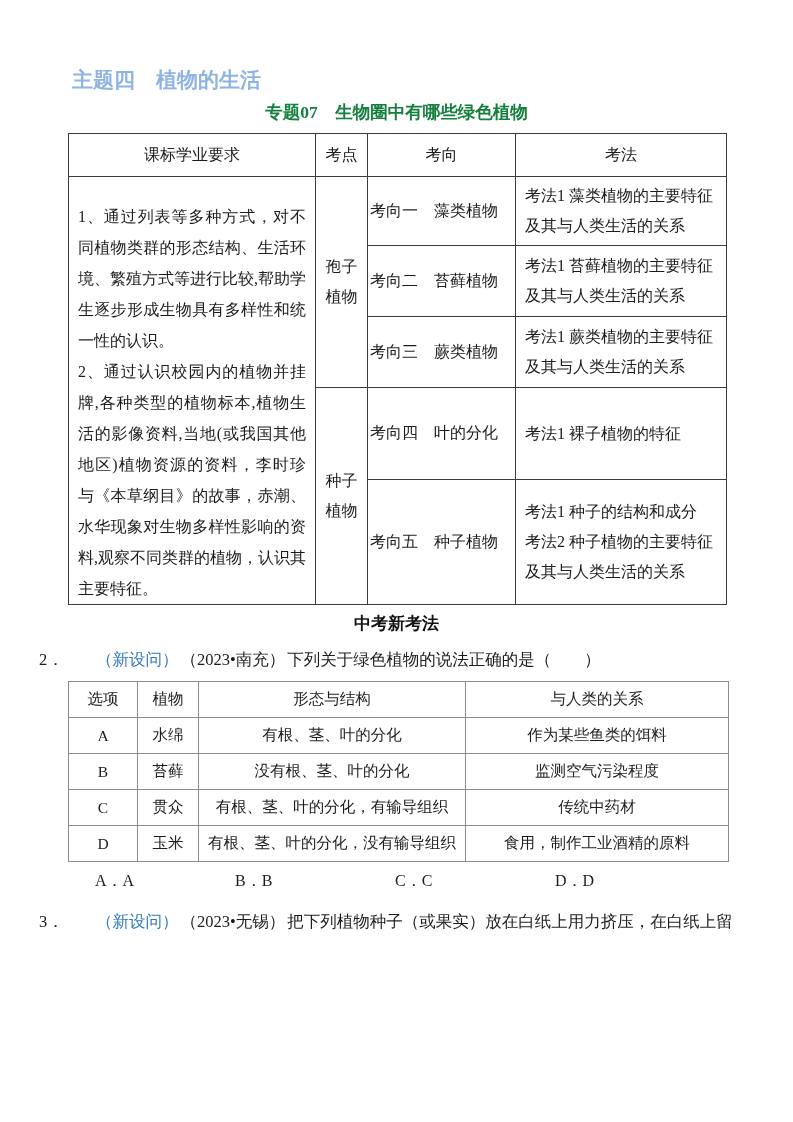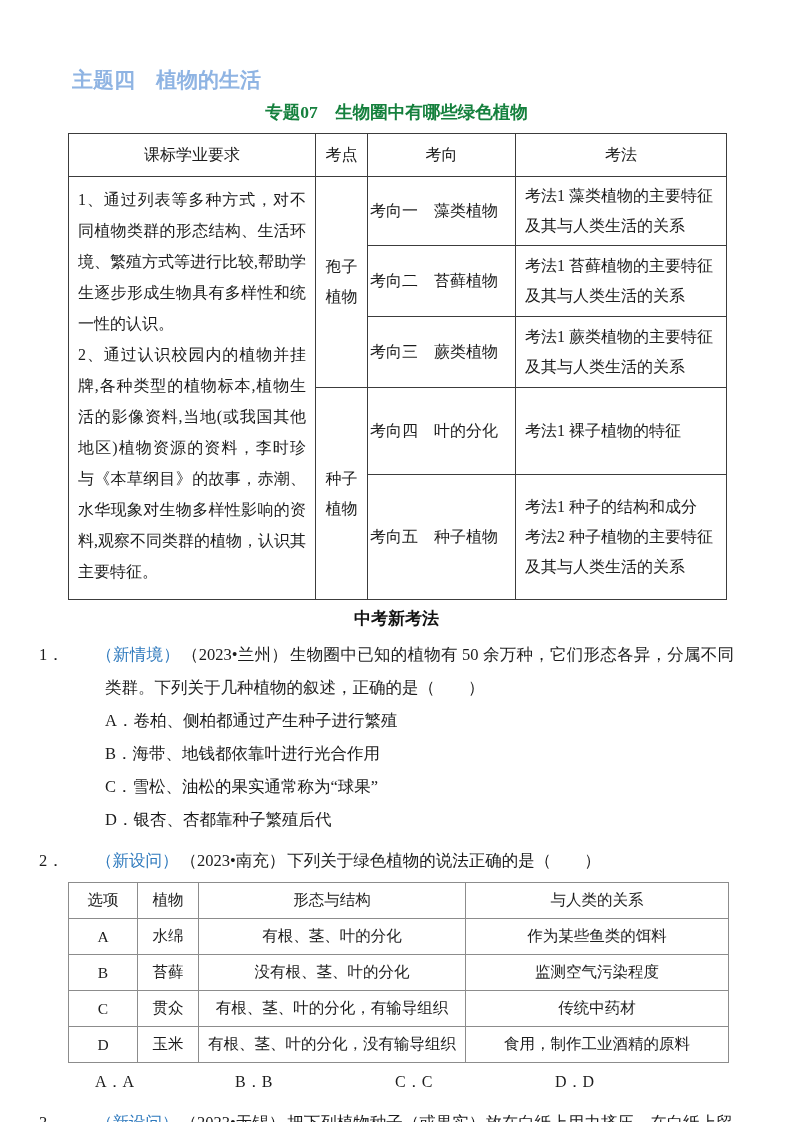--- a/index.html
+++ b/index.html
@@ -28,21 +28,21 @@
     border-collapse:collapse;
     table-layout:fixed;
     margin:9px 0 0 68px;
     width:658px;
     font-size:16px;
   }
   table.t1 th, table.t1 td { border:1.5px solid #3c3c3c; font-weight:normal; }
   table.t1 th { height:40px; text-align:center; font-size:16px; }
   td.req {
     vertical-align:top;
-    padding:7px 9px 0 9px;
+    padding:24px 9px 0 9px;
     line-height:31px;
     text-align:justify;
   }
   td.req p { margin:0; }
   td.point {
     text-align:center; vertical-align:middle;
     line-height:30px; padding:0 6px;
   }
   td.dir {
     text-align:left; vertical-align:middle;
@@ -153,27 +153,20 @@
         <td class="method">
           <p>考法1 种子的结构和成分</p>
           <p>考法2 种子植物的主要特征及其与人类生活的关系</p>
         </td>
       </tr>
     </tbody>
   </table>
 
   <div class="section-title">中考新考法</div>
 
-  <div class="question">
-    <p class="q-stem"><span class="q-num">1．</span><span class="q-tag">（新情境）</span><span class="q-src">（2023•兰州）</span><span>生物圈中已知的植物有 50 余万种，它们形态各异，分属不同类群。下列关于几种植物的叙述，正确的是（　　）</span></p>
-    <p class="q-option">A．卷柏、侧柏都通过产生种子进行繁殖</p>
-    <p class="q-option">B．海带、地钱都依靠叶进行光合作用</p>
-    <p class="q-option">C．雪松、油松的果实通常称为“球果”</p>
-    <p class="q-option">D．银杏、杏都靠种子繁殖后代</p>
-  </div>
 
   <div class="question">
     <p class="q-stem"><span class="q-num">2．</span><span class="q-tag">（新设问）</span><span class="q-src">（2023•南充）</span><span>下列关于绿色植物的说法正确的是（　　）</span></p>
   </div>
 
   <table class="t2">
     <colgroup>
       <col style="width:69px">
         <col style="width:61px">
         <col style="width:267px">

